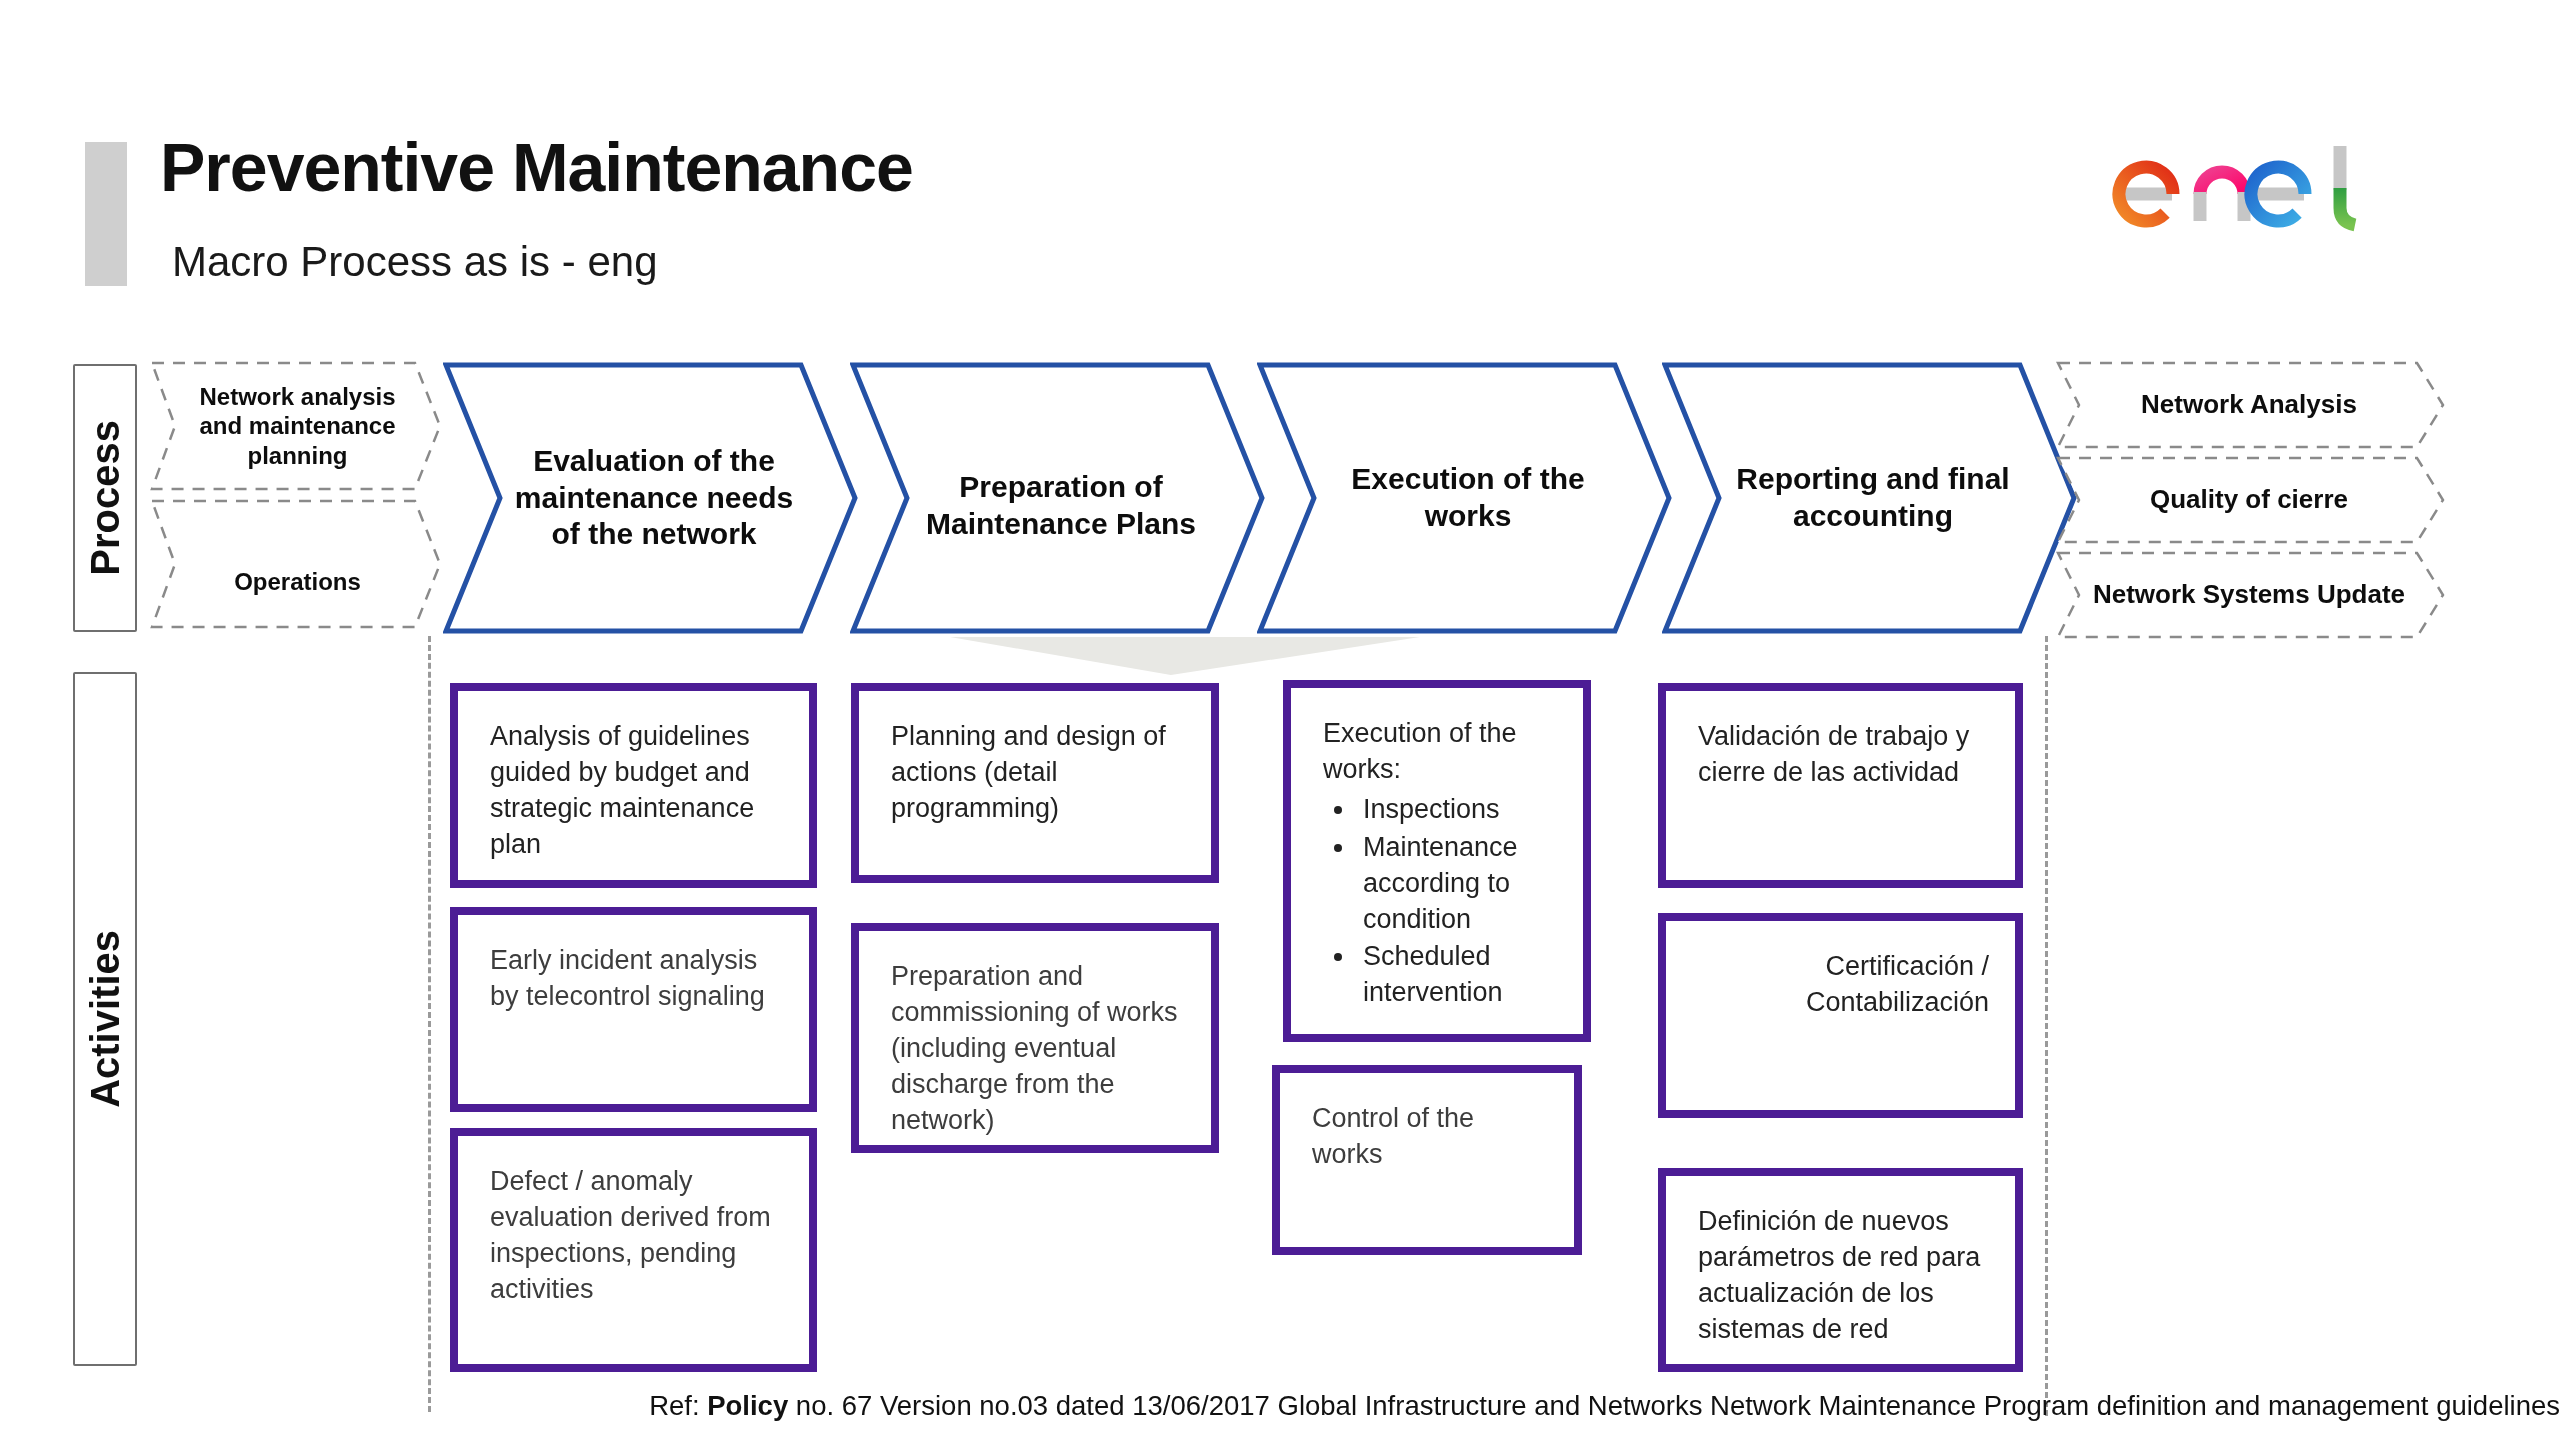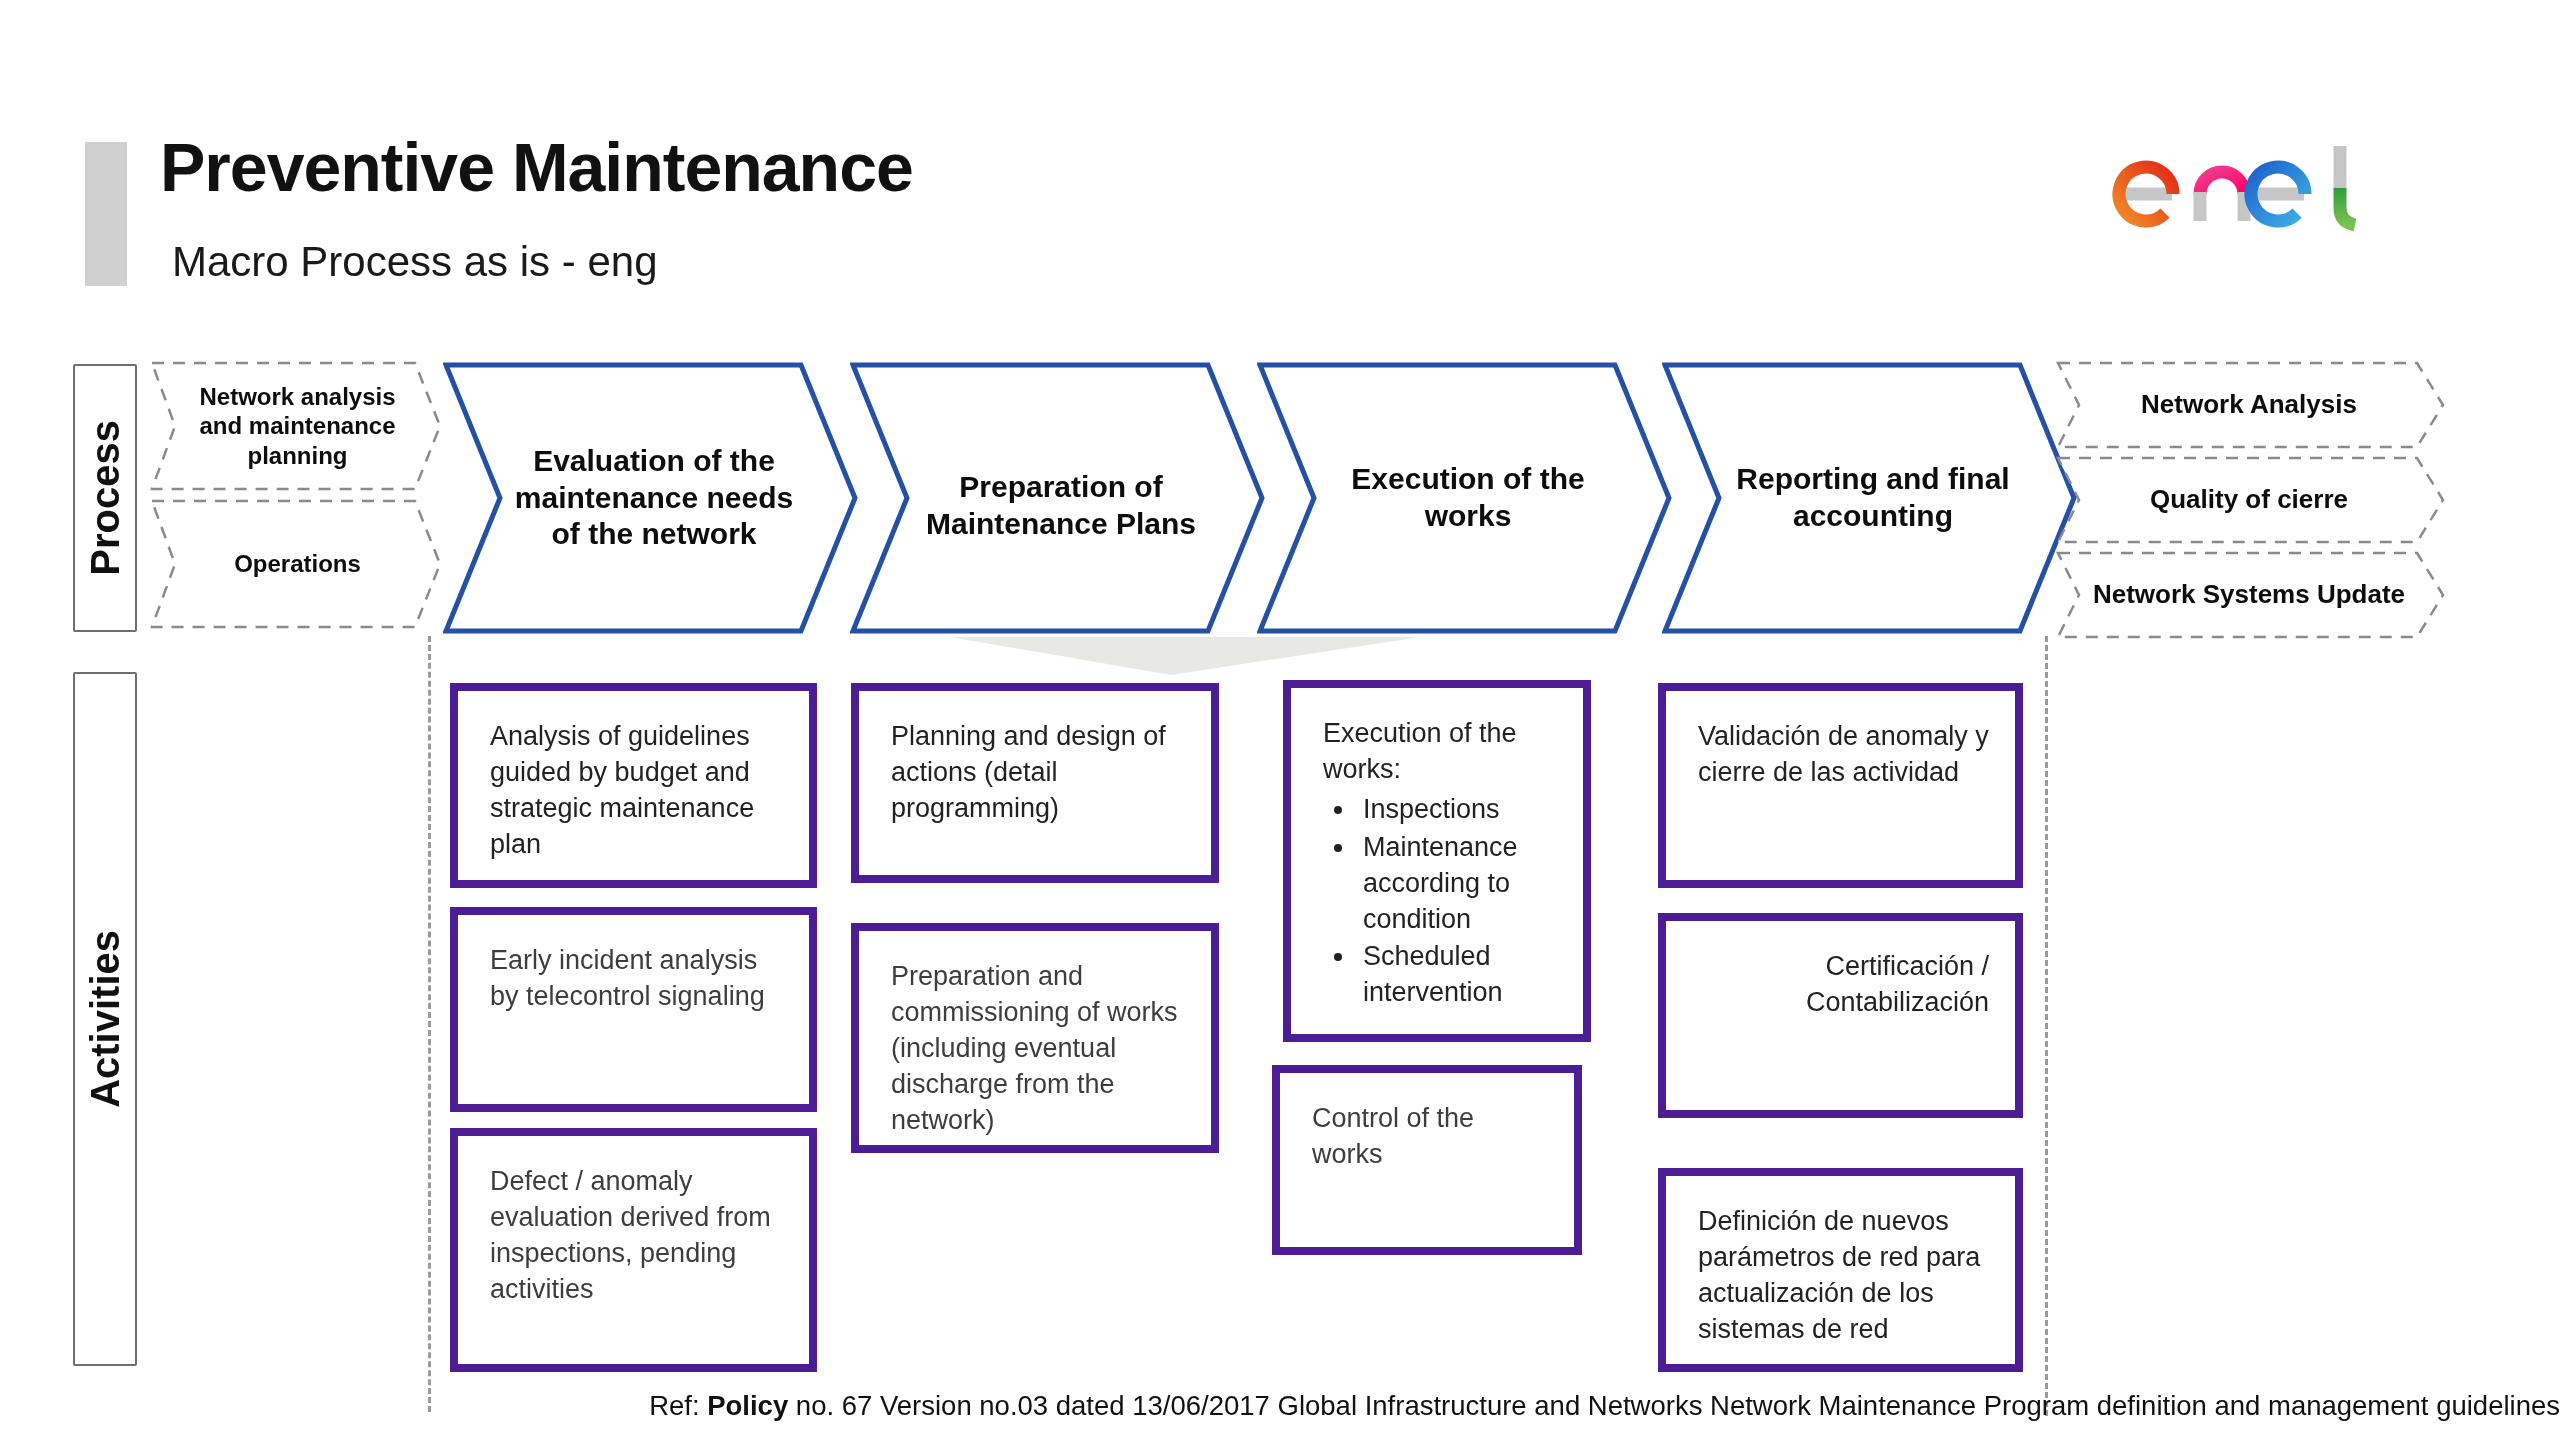--- a/index.html
+++ b/index.html
@@ -107,21 +107,21 @@
   <div class="abs" style="left:150px;top:361px;">
     <svg width="292" height="130" viewBox="0 0 292 130">
       <polygon points="2,2 265,2 290,65 265,128 2,128 25,65" fill="#ffffff" stroke="#8a8a8a" stroke-width="2.5" stroke-dasharray="12 9"></polygon>
     </svg>
     <div class="abs chev-text chev-small" style="left:30px;top:0;width:235px;height:130px;">Network analysis and maintenance planning</div>
   </div>
   <div class="abs" style="left:150px;top:499px;">
     <svg width="292" height="130" viewBox="0 0 292 130">
       <polygon points="2,2 265,2 290,65 265,128 2,128 25,65" fill="#ffffff" stroke="#8a8a8a" stroke-width="2.5" stroke-dasharray="12 9"></polygon>
     </svg>
-    <div class="abs chev-text chev-small" style="left:30px;top:0;width:235px;height:130px;">Operations</div>
+    <div class="abs chev-text chev-small" style="left:30px;top:18px;width:235px;height:130px;">Operations</div>
   </div>
 
   <div class="abs" style="left:443px;top:362px;">
     <svg width="415" height="272" viewBox="0 0 415 272">
       <polygon points="3,3 358,3 412,136 358,269 3,269 57,136" fill="#ffffff" stroke="#2451a5" stroke-width="5"></polygon>
     </svg>
     <div class="abs chev-text chev-main" style="left:62px;top:0;width:298px;height:272px;">Evaluation of the maintenance needs of the network</div>
   </div>
   <div class="abs" style="left:850px;top:362px;">
     <svg width="415" height="272" viewBox="0 0 415 272">
@@ -171,19 +171,19 @@
   <div class="abs abox" style="left:1283px;top:680px;width:308px;height:362px;padding-right:14px;">
     <div>Execution of the works:</div>
     <ul>
       <li>Inspections</li>
       <li>Maintenance according to condition</li>
       <li>Scheduled intervention</li>
     </ul>
   </div>
   <div class="abs abox alt" style="left:1272px;top:1065px;width:310px;height:190px;">Control of the works</div>
 
-  <div class="abs abox" style="left:1658px;top:683px;width:365px;height:205px;">Validación de anomaly y cierre de las actividad</div>
+  <div class="abs abox" style="left:1658px;top:683px;width:365px;height:205px;">Validación de trabajo y cierre de las actividad</div>
   <div class="abs abox" style="left:1658px;top:913px;width:365px;height:205px;text-align:right;">Certificación / Contabilización</div>
   <div class="abs abox" style="left:1658px;top:1168px;width:365px;height:204px;">Definición de nuevos parámetros de red para actualización de los sistemas de red</div>
 
   <div class="abs footer"><span>Ref: </span><b>Policy</b><span> no. 67 Version no.03 dated 13/06/2017 Global Infrastructure and Networks Network Maintenance Program definition and management guidelines</span></div>
 
 </div>
 
 </body></html>

